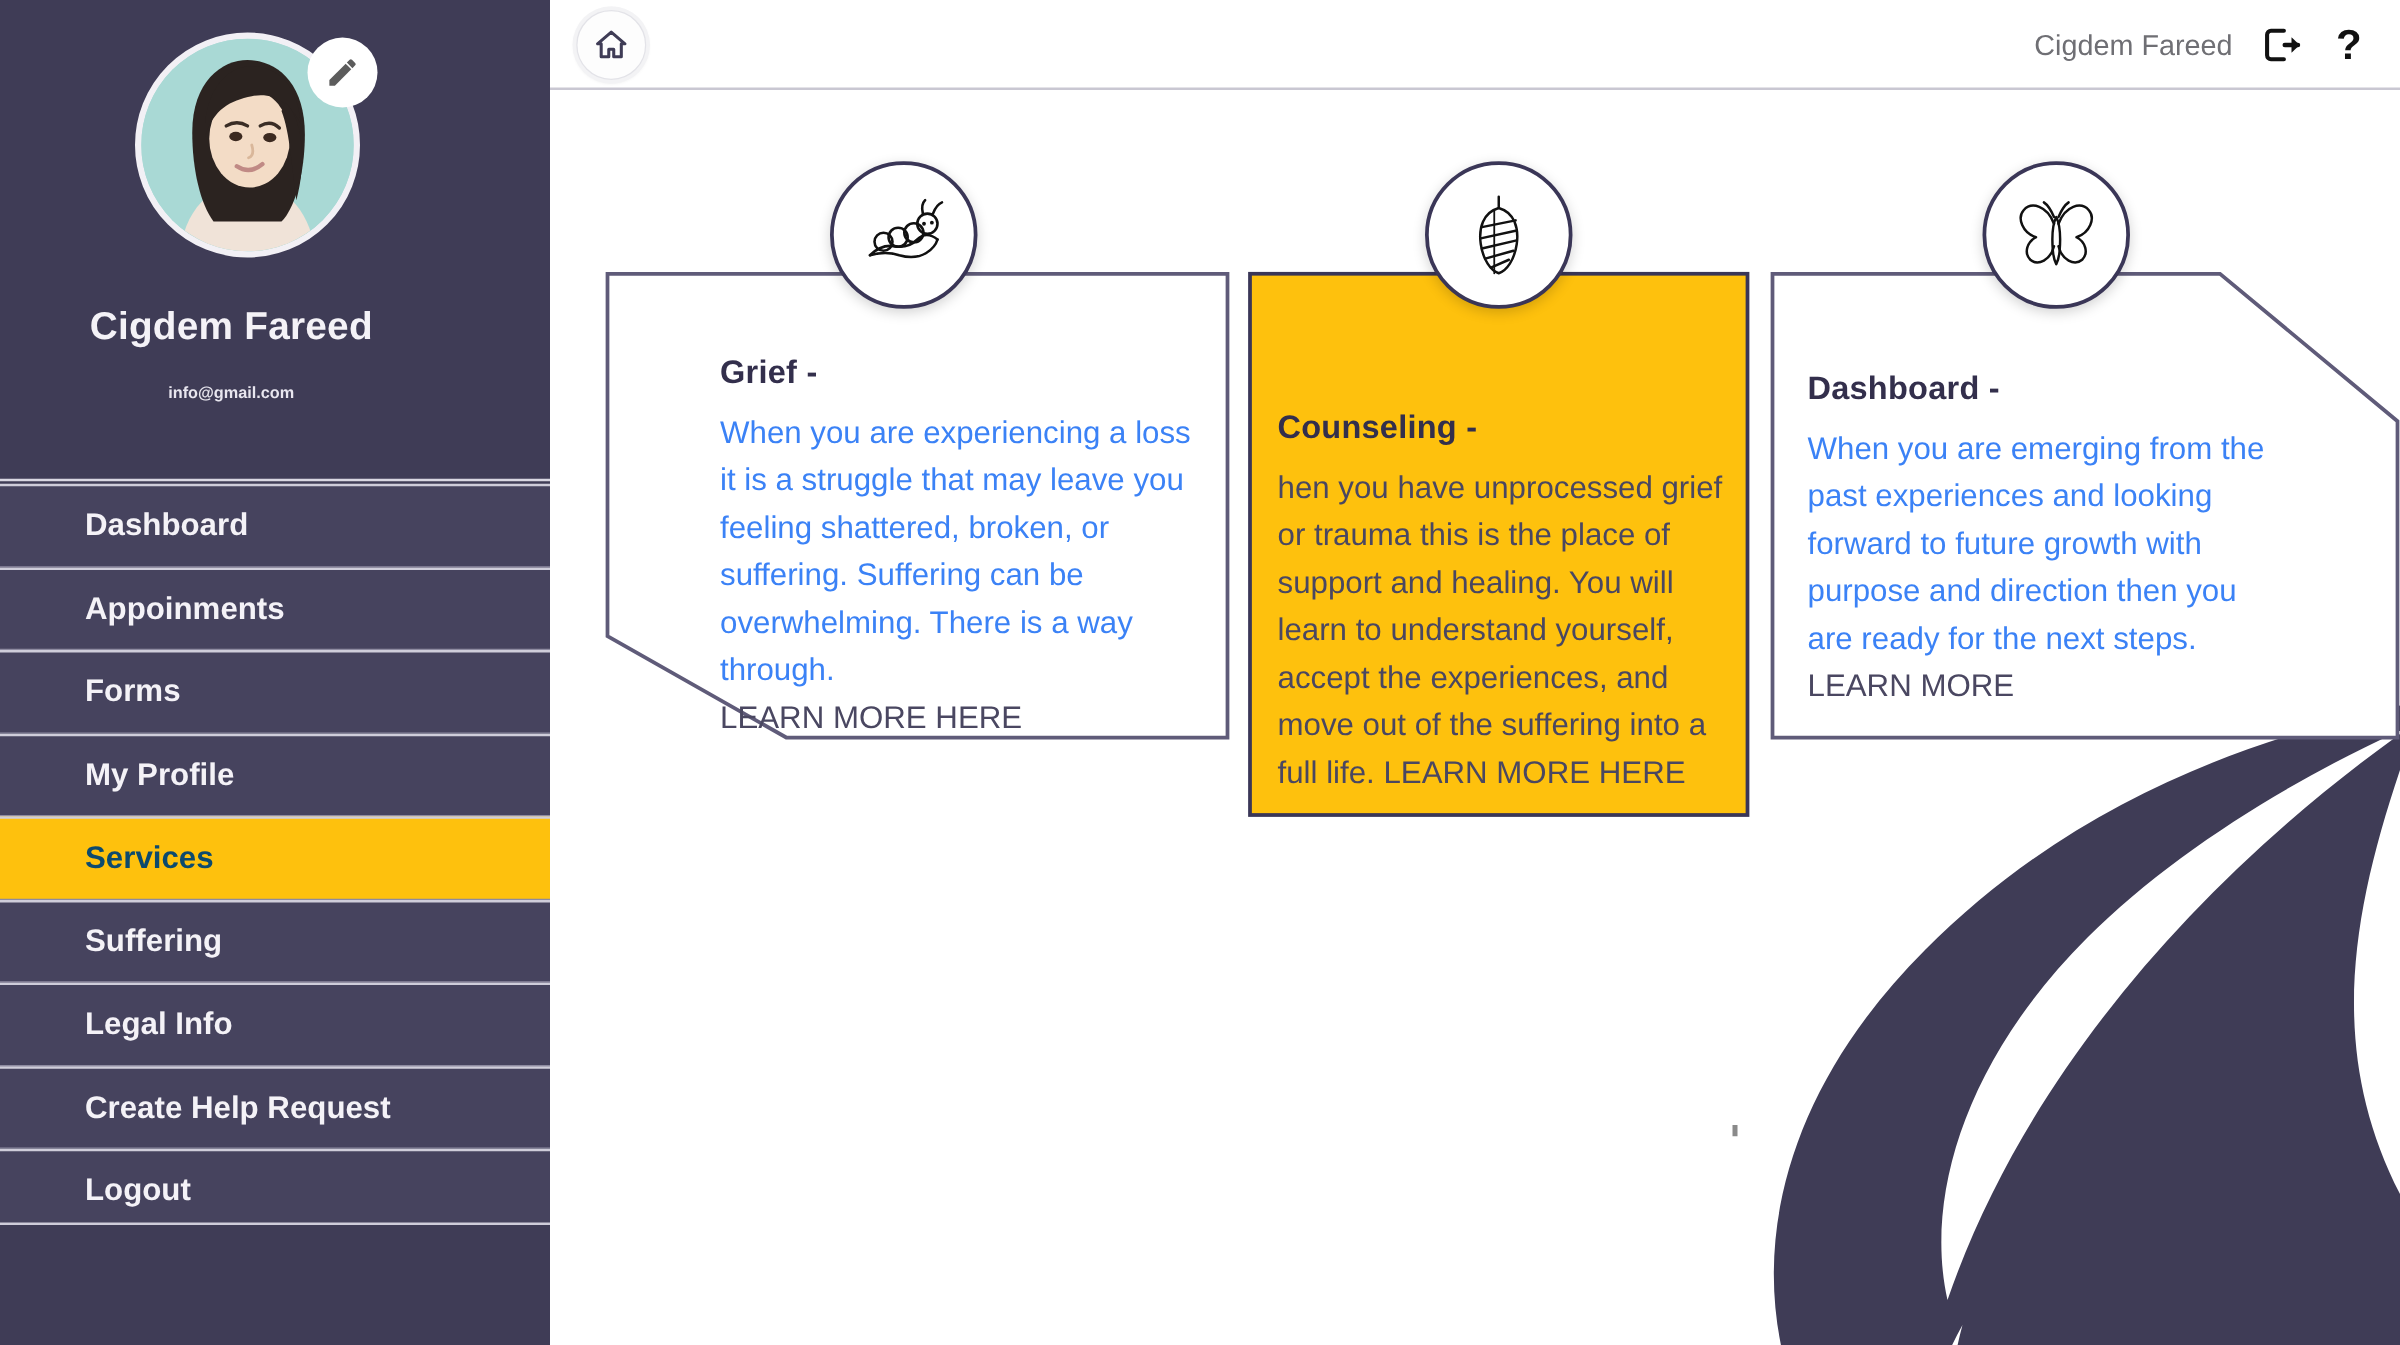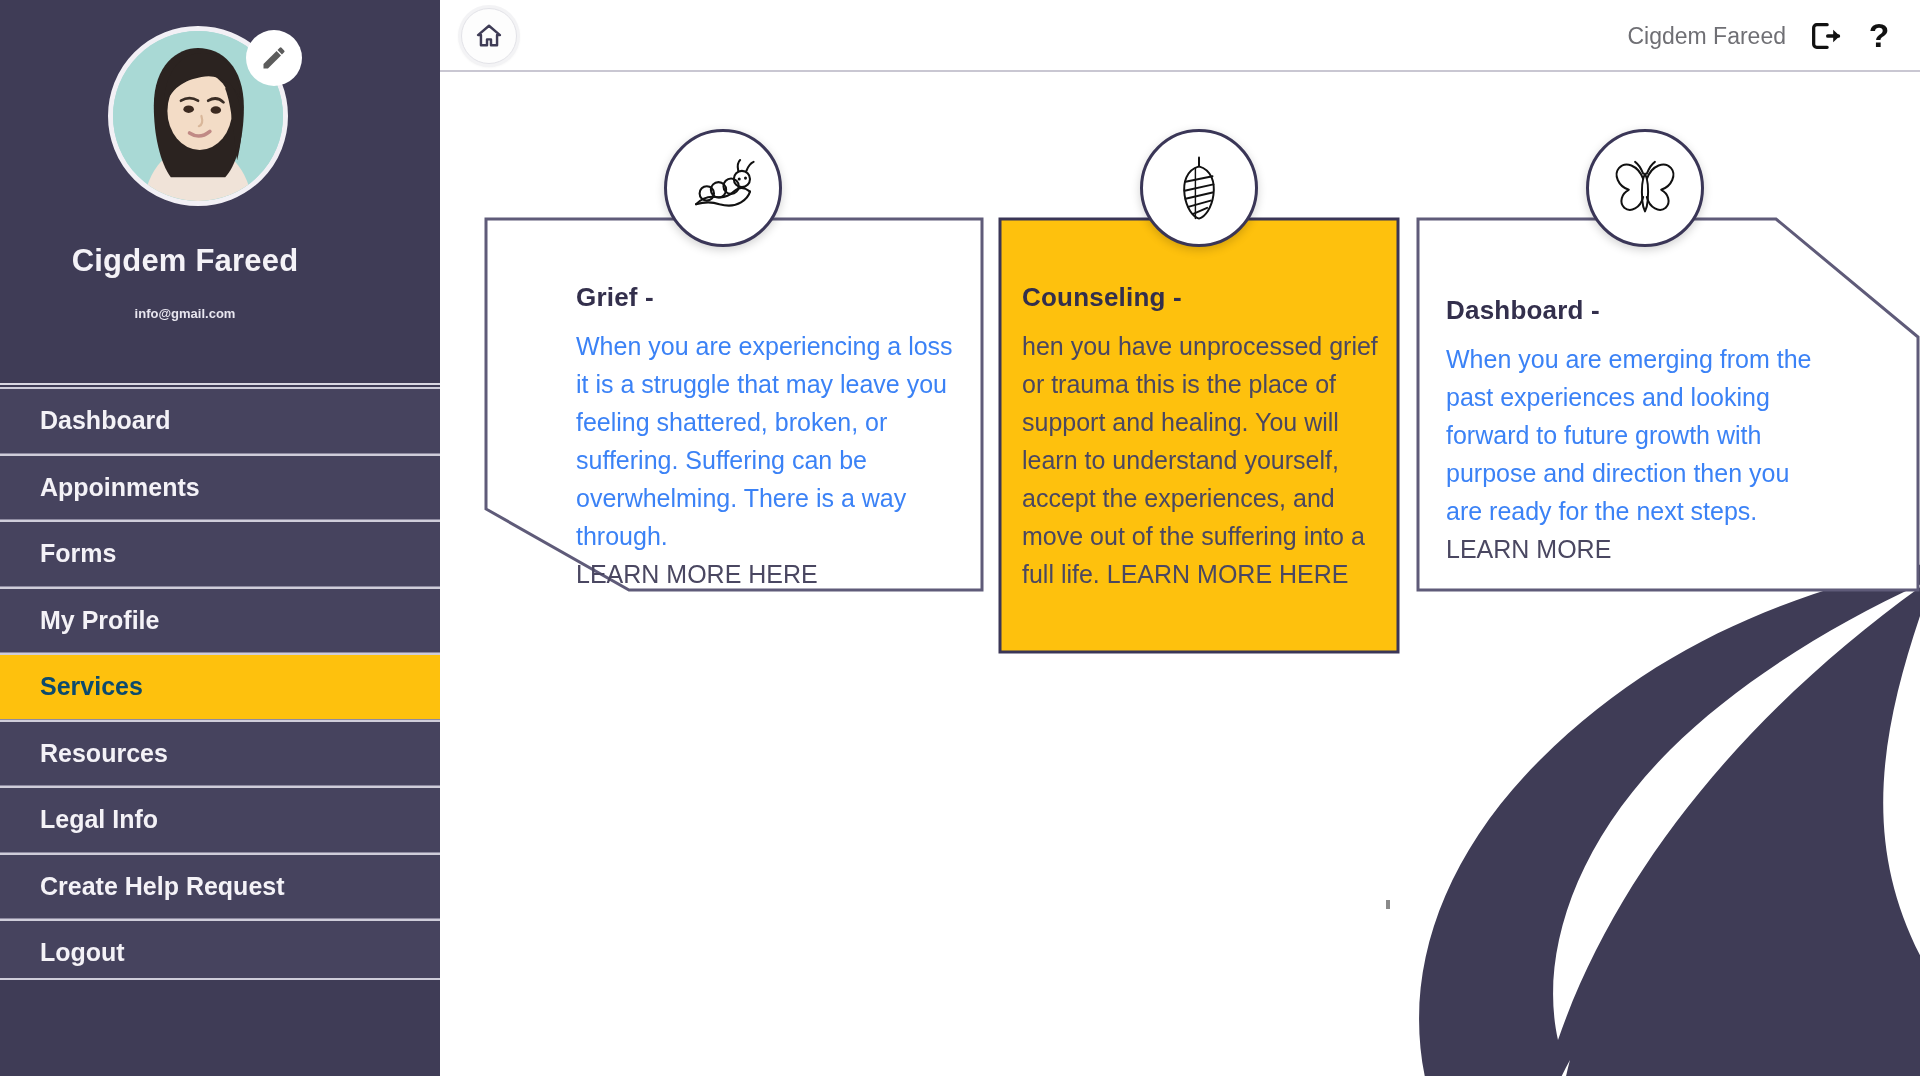--- a/index.html
+++ b/index.html
@@ -56,21 +56,21 @@
     text-align: center;
     color: #e8e6ef;
     font-size: 13px; font-weight: 700;
   }
 
   #nav { position: absolute; left: 0; top: 387px; width: 440px; }
   .nav-item {
     position: relative;
     width: 440px; height: 66.5px;
     display: flex; align-items: center;
-    padding-left: 40px;
+    padding-left: 68px;
     color: #f4f2f7;
     font-size: 25px; font-weight: 700;
     background: #46435e;
     border-top: 2px solid #cfcdda;
     border-bottom: 1px solid #8e8ba1;
     cursor: pointer;
     white-space: nowrap;
   }
   .nav-item.active {
     background: #fec10d;
@@ -157,21 +157,21 @@
     font-size: 25px; line-height: 38px;
     cursor: pointer;
   }
 
   
   #card-grief { left: 44px; width: 500px; }
   #card-grief .card-body { left: 92px; top: 65px; width: 385px; }
 
   #card-counseling { left: 558px; width: 402px; }
   #card-counseling .card-body { left: 24px; top: 65px; width: 365px; }
-  #card-counseling .card-title { color: #332f4c; }
+  #card-counseling .card-title { color: #332f4c; margin-top: 44px; }
   #card-counseling .card-text, #card-counseling .card-link { color: #4a4761; }
 
   #card-coaching { left: 976px; width: 504px; }
   #card-coaching .card-body { left: 30px; top: 78px; width: 375px; }
 
   .icon-badge {
     position: absolute;
     width: 118px; height: 118px;
     border-radius: 50%;
     background: #ffffff;
@@ -243,21 +243,21 @@
       <div class="nav-item">
           <span>Forms</span>
         </div>
       <div class="nav-item">
           <span>My Profile</span>
         </div>
       <div class="nav-item active">
           <span>Services</span>
         </div>
       <div class="nav-item">
-          <span>Resources</span>
+          <span>Suffering</span>
         </div>
       <div class="nav-item">
           <span>Legal Info</span>
         </div>
       <div class="nav-item">
           <span>Create Help Request</span>
         </div>
       <div class="nav-item">
           <span>Logout</span>
         </div>

